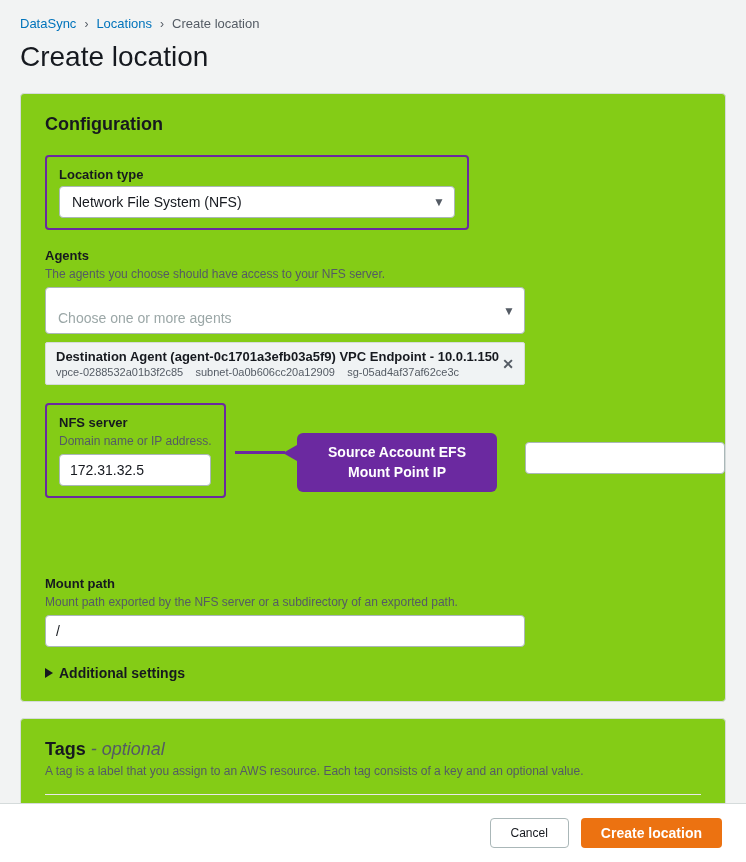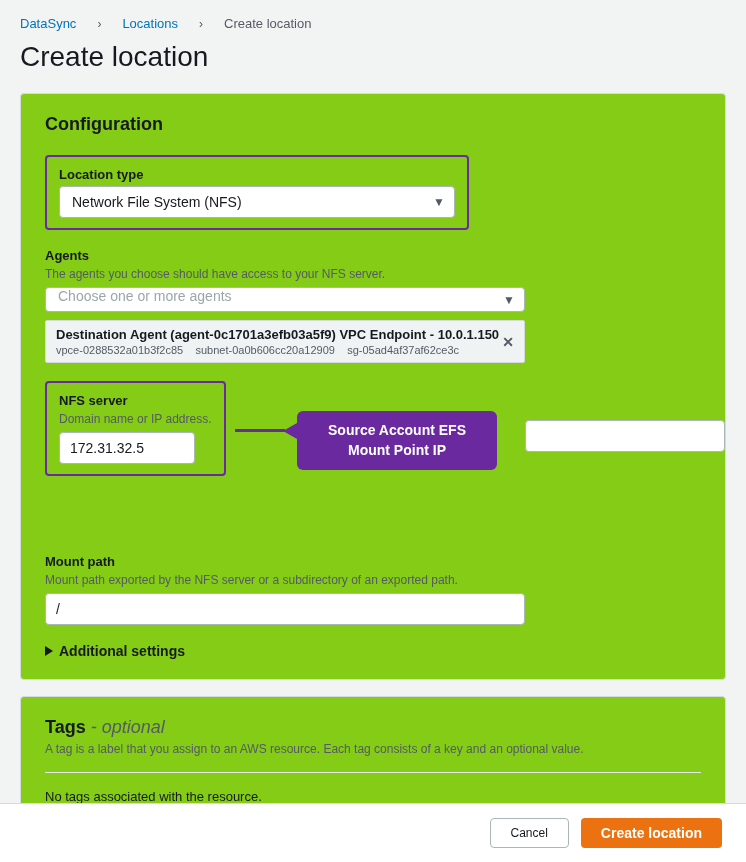--- a/index.html
+++ b/index.html
@@ -13,21 +13,21 @@
     }
     .page-wrapper {
       padding: 16px 20px 80px 20px;
     }
     .breadcrumb {
       font-size: 13px;
       color: #545b64;
       margin-bottom: 10px;
       display: flex;
       align-items: center;
-      gap: 21px;
+      gap: 8px;
     }
     .breadcrumb a {
       color: #0073bb;
       text-decoration: none;
     }
     .breadcrumb-separator {
       color: #545b64;
       font-size: 12px;
     }
     .page-title {
@@ -89,21 +89,21 @@
       position: absolute;
       right: 10px;
       top: 50%;
       transform: translateY(-50%);
       pointer-events: none;
       color: #545b64;
       font-size: 12px;
     }
     .agents-dropdown {
       width: 480px;
-      padding: 0 36px 7px 12px;
+      padding: 22px 36px 7px 12px;
       border: 1px solid #aab7b8;
       border-radius: 4px;
       font-size: 14px;
       color: #9ba7a7;
       background: #fff;
       appearance: none;
       cursor: pointer;
       position: relative;
     }
     .agents-select-wrapper {
@@ -145,21 +145,21 @@
     }
     .nfs-section {
       border: 2px solid #6B29A0;
       border-radius: 4px;
       padding: 10px 12px;
       display: inline-block;
       margin-bottom: 18px;
       position: relative;
     }
     .text-input {
-      width: 136px;
+      width: 152px;
       padding: 7px 10px;
       border: 1px solid #aab7b8;
       border-radius: 4px;
       font-size: 14px;
       color: #16191f;
     }
     .text-input-wide {
       width: 480px;
       padding: 7px 10px;
       border: 1px solid #aab7b8;

